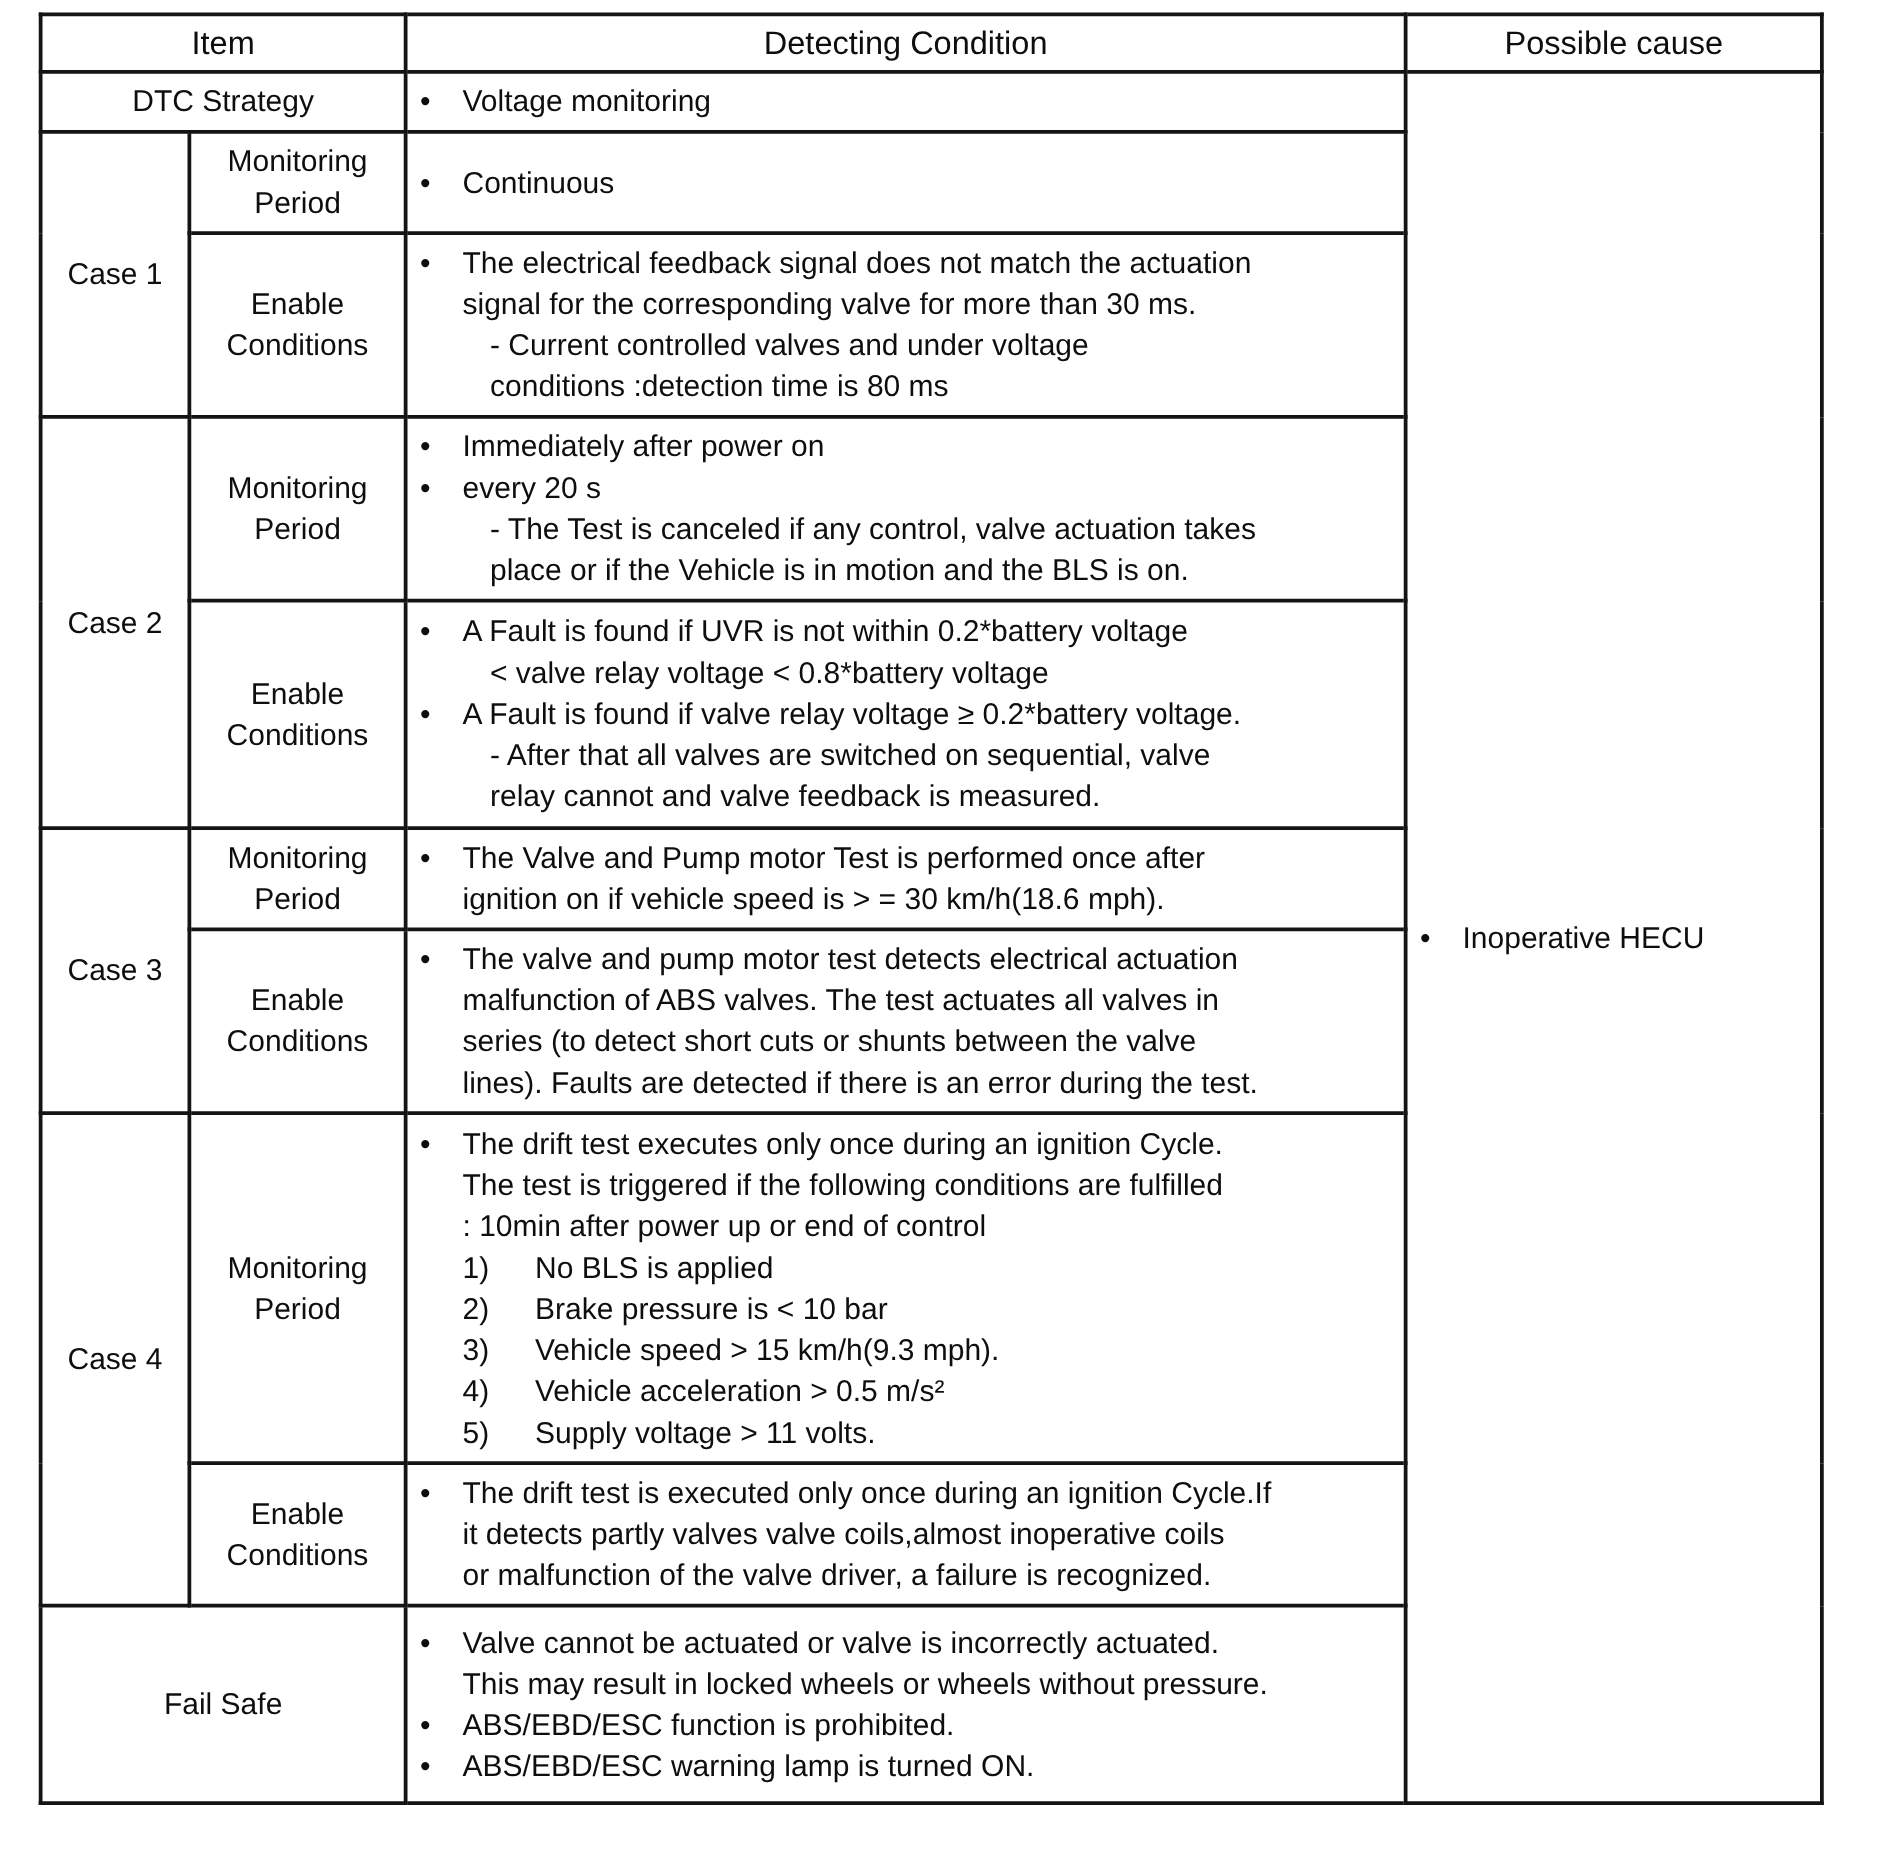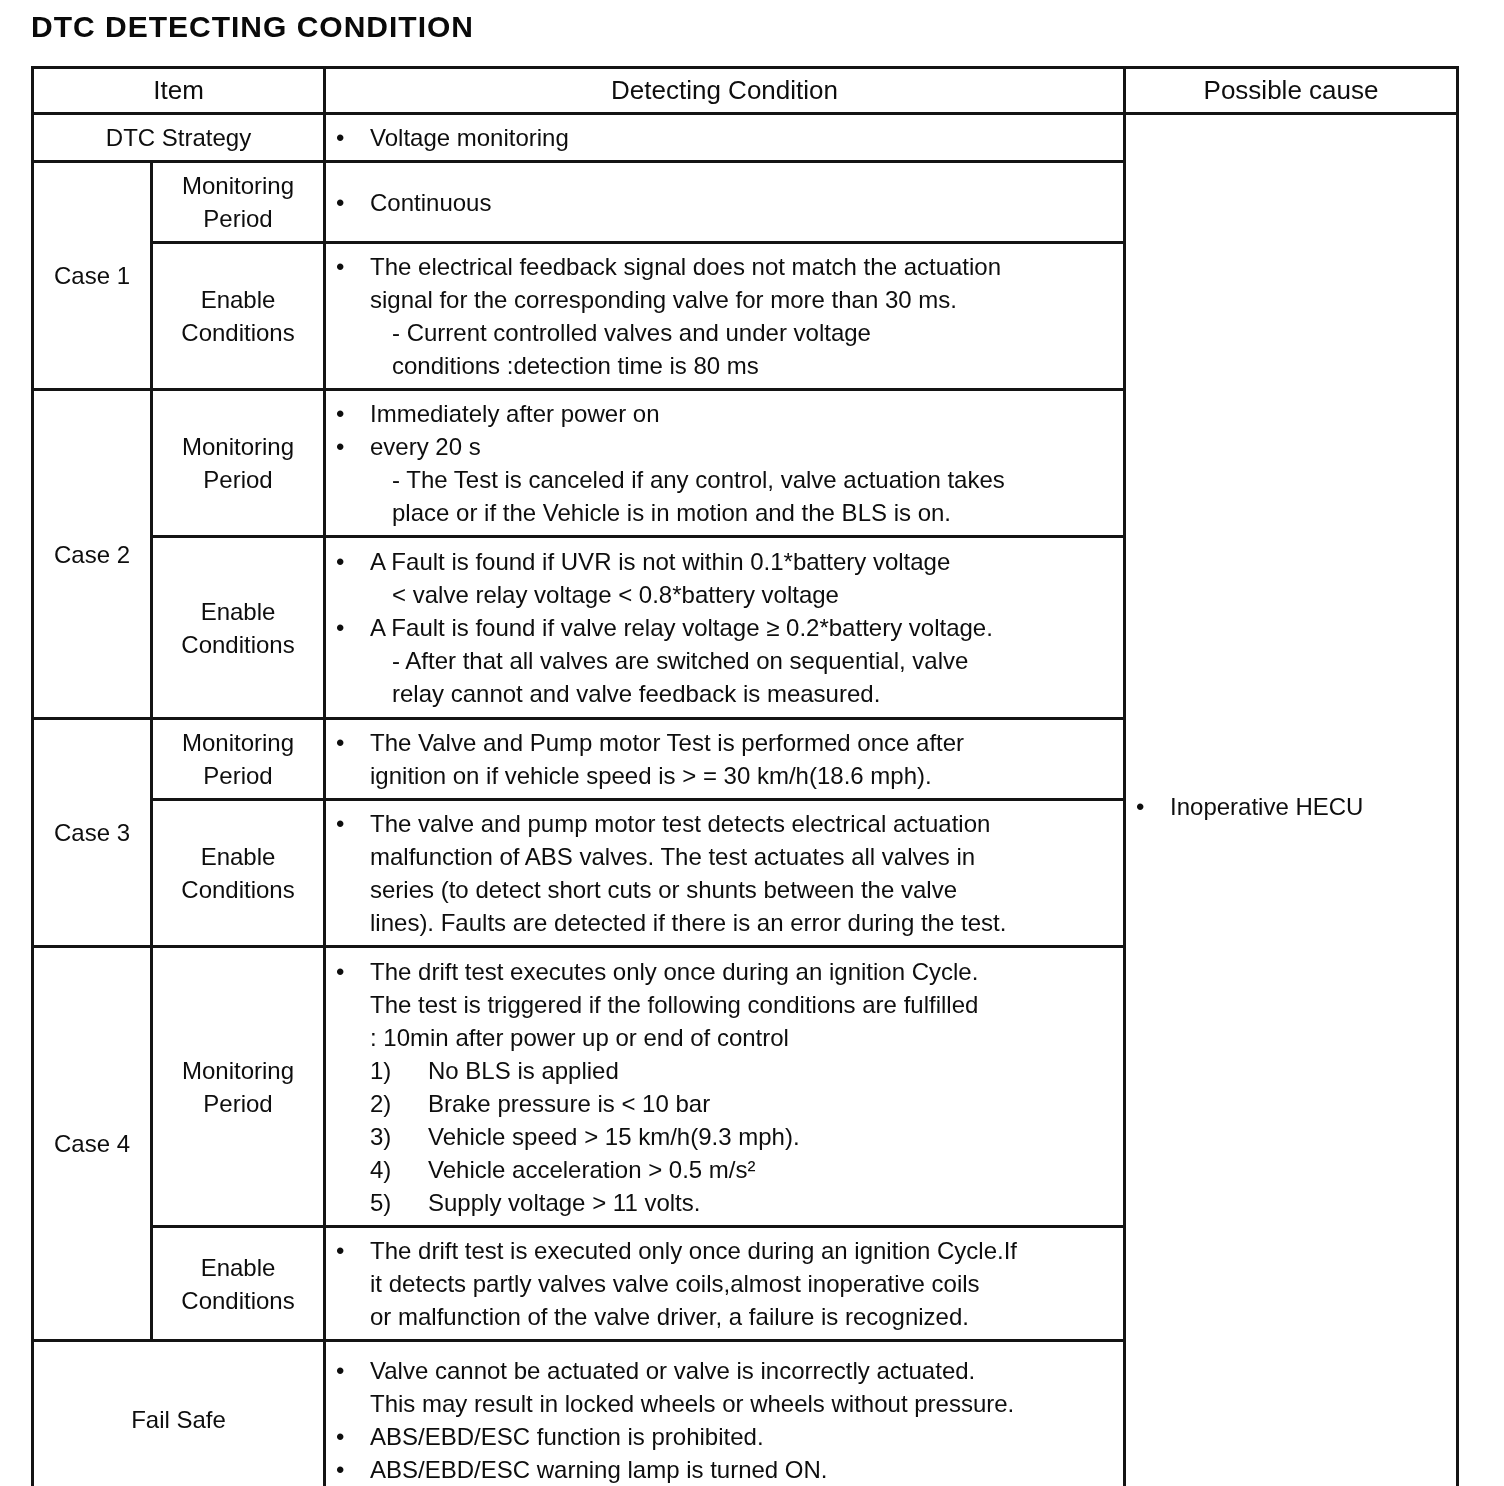--- a/index.html
+++ b/index.html
@@ -61,21 +61,20 @@
   tr.h182{height:182px;}
   tr.h78{height:78px;}
   tr.h280{height:280px;}
   tr.h108{height:108px;}
   tr.h158{height:158px;}
 </style>
 </head>
 <body>
 
 <div class="page">
-  <h1 class="title">DTC DETECTING CONDITION</h1>
 
   <table class="dtc">
     <colgroup>
       <col style="width:119px">
       <col style="width:173px">
       <col style="width:800px">
       <col style="width:333px">
     </colgroup>
     <thead>
       <tr class="h46">
@@ -153,21 +152,21 @@
               <span class="mk"></span>
               <span class="tx">place or if the Vehicle is in motion and the BLS is on.</span>
             </div>
           </td>
       </tr>
       <tr class="h182">
         <td class="lbl">Enable Conditions</td>
         <td class="cond">
             <div class="line">
               <span class="mk">•</span>
-              <span class="tx">A Fault is found if UVR is not within 0.1*battery voltage</span>
+              <span class="tx">A Fault is found if UVR is not within 0.2*battery voltage</span>
             </div>
             <div class="line pad">
               <span class="mk"></span>
               <span class="tx">&lt;  valve relay voltage  &lt;  0.8*battery voltage</span>
             </div>
             <div class="line">
               <span class="mk">•</span>
               <span class="tx">A Fault is found if valve relay voltage ≥  0.2*battery voltage.</span>
             </div>
             <div class="line pad">

